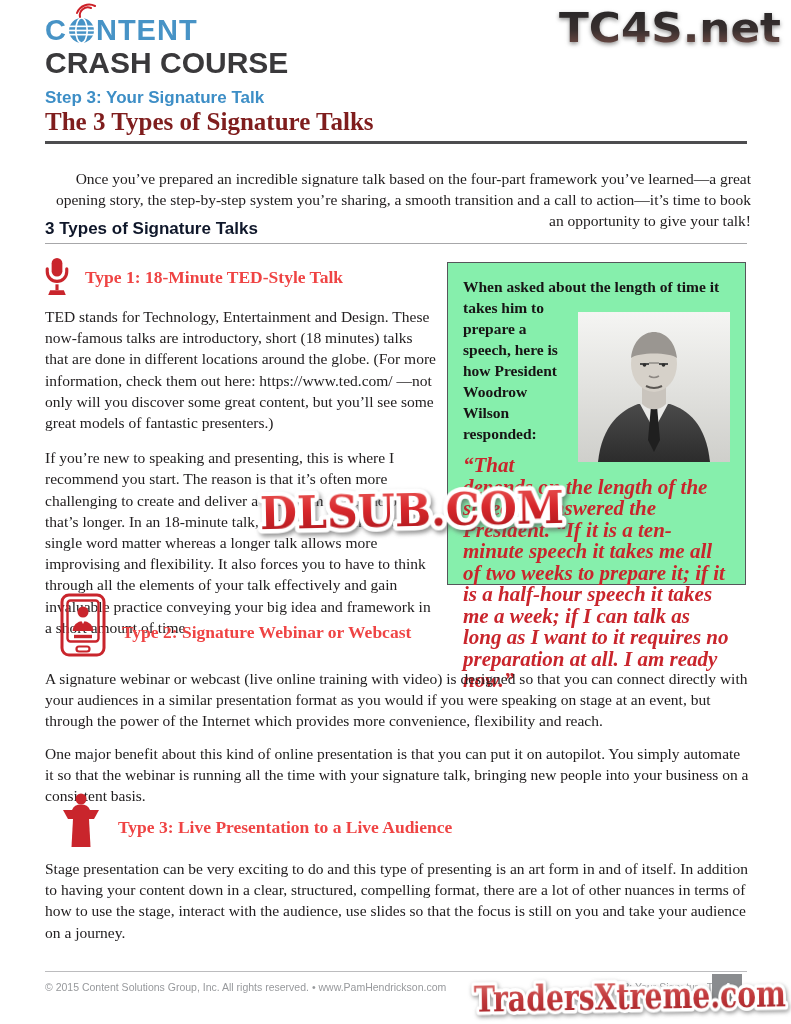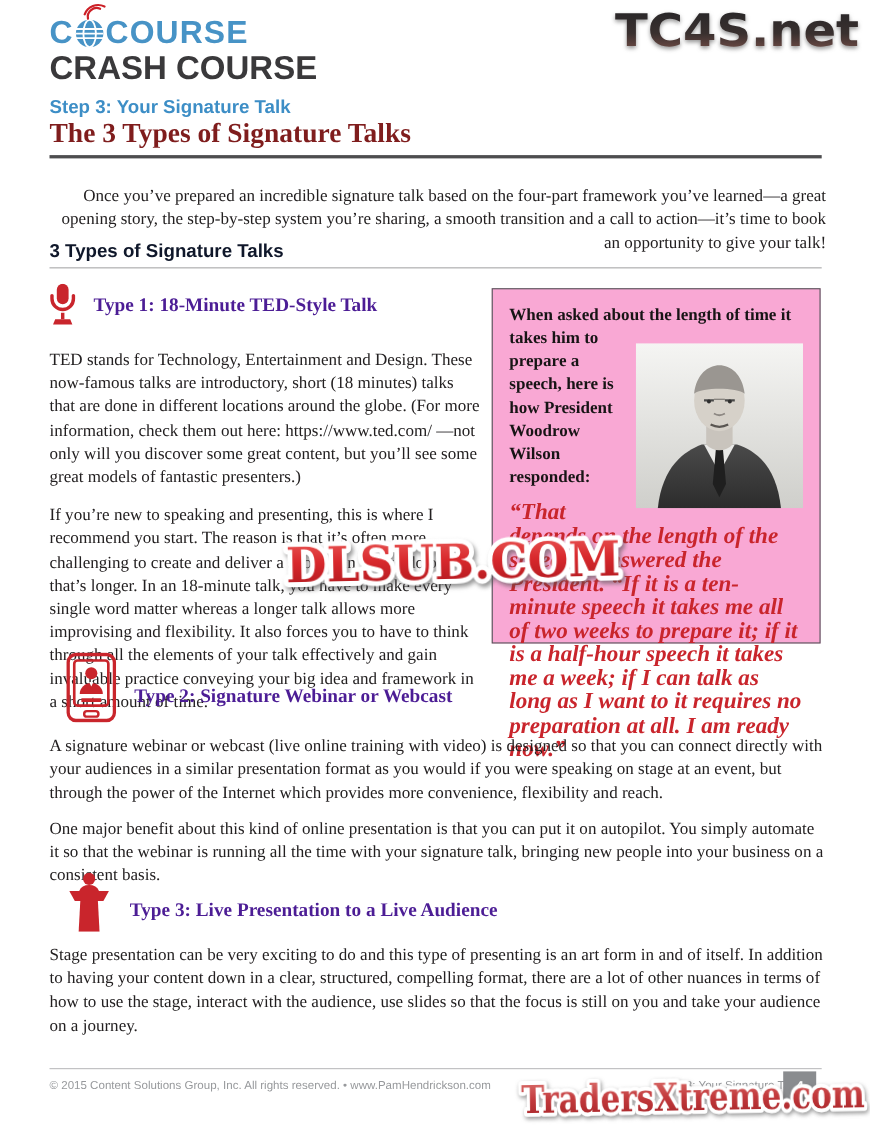--- a/index.html
+++ b/index.html
@@ -24,28 +24,28 @@
   .intro{position:absolute;left:45px;top:152px;width:706px;font-size:15.5px;line-height:21px;text-align:right;}
 
   .types-heading{position:absolute;left:45px;top:219px;font-family:"Liberation Sans",sans-serif;
                  font-weight:bold;font-size:17px;color:#0f172a;}
   .types-rule{position:absolute;left:45px;top:243px;width:702px;height:1px;background:#a7a7a9;}
 
   
   .type1-col{position:absolute;left:45px;top:258px;width:393px;}
   .sec-head{display:flex;align-items:center;}
   .sec-head .icon{flex:0 0 auto;}
-  .sec-title{font-weight:bold;font-size:17.5px;color:#4c1d95;margin-left:16px;}
+  .sec-title{font-weight:bold;font-size:17.5px;color:#ef4444;margin-left:16px;}
   .body-p{font-size:15.5px;line-height:21.2px;margin:0;}
-  .type1-col .body-p.first{margin-top:20px;}
+  .type1-col .body-p.first{margin-top:9px;}
   .type1-col .body-p.second{margin-top:14px;}
 
   
   .side-box{position:absolute;left:447px;top:262px;width:299px;height:323px;box-sizing:border-box;
-            background:#f9a8d4;border:1px solid #55565a;padding:13px 15px 10px 15px;}
+            background:#86efac;border:1px solid #55565a;padding:13px 15px 10px 15px;}
   .float-push{float:right;width:0;height:36px;}
   .wilson-photo{float:right;clear:right;width:152px;height:150px;margin:0 0 6px 9px;}
   .side-lead{font-weight:bold;font-size:15.5px;line-height:21px;color:#171415;margin:0;}
   .side-quote{font-weight:bold;font-style:italic;font-size:21px;line-height:21.5px;
               color:#c9252c;margin:11px 0 0 0;}
 
   .type-block{position:absolute;left:45px;width:706px;}
   #type2{top:593px;}
   #type3{top:793px;}
   .sec-head.bottom{align-items:flex-end;padding-left:15px;}
@@ -77,21 +77,21 @@
   <div class="logo">
     <div class="logo-line1">
       <span>C</span>
         <svg width="27" height="27" viewBox="0 0 26 26">
           <circle cx="13" cy="13" r="12" fill="#4793c6"></circle>
           <ellipse cx="13" cy="13" rx="5.5" ry="12" fill="none" stroke="#ffffff" stroke-width="1.6"></ellipse>
           <line x1="1" y1="9" x2="25" y2="9" stroke="#ffffff" stroke-width="1.6"></line>
           <line x1="1" y1="13" x2="25" y2="13" stroke="#ffffff" stroke-width="1.6"></line>
           <line x1="1" y1="17" x2="25" y2="17" stroke="#ffffff" stroke-width="1.6"></line>
         </svg>
-        <span>COURSE</span>
+        <span>NTENT</span>
       <svg class="logo-arcs" width="34" height="16" viewBox="0 0 34 16">
         <path d="M12,14 a8,8 0 0 1 11,-9" fill="none" stroke="#cc2027" stroke-width="2" stroke-linecap="round"></path>
         <path d="M9,10 a13,13 0 0 1 18,-7" fill="none" stroke="#cc2027" stroke-width="2" stroke-linecap="round"></path>
       </svg>
     </div>
     <div class="logo-line2">CRASH COURSE</div>
   </div>
 
   <svg class="wm" id="wm-top" width="232" height="54" viewBox="0 0 232 54">
     <defs>

